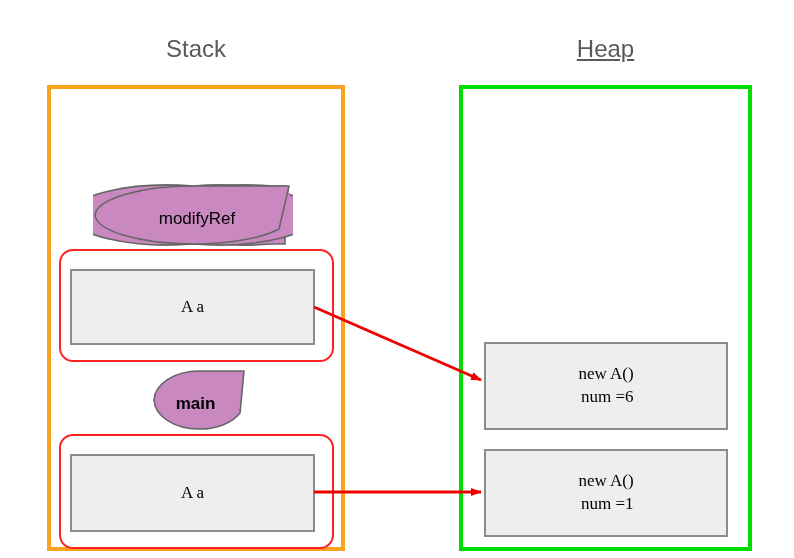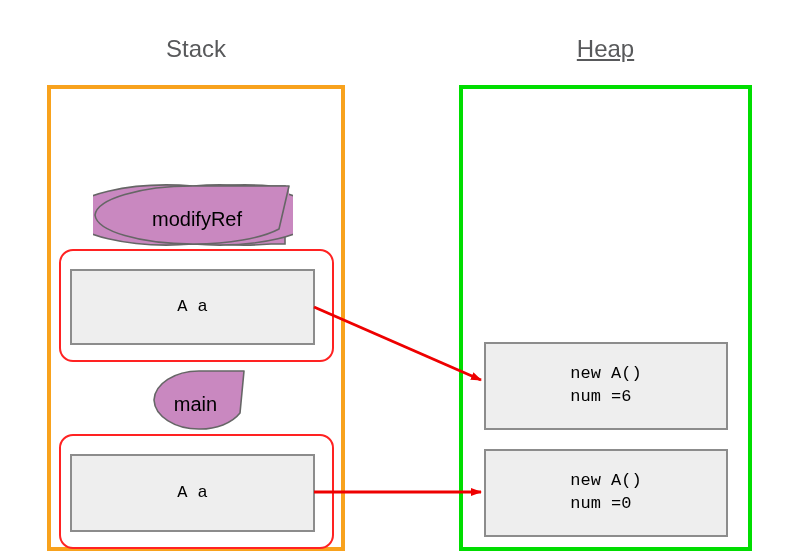--- a/index.html
+++ b/index.html
@@ -64,25 +64,25 @@
 
   
   .gbox {
     position: absolute;
     box-sizing: border-box;
     background: #eeeeee;
     border: 2px solid #8c8c8c;
     display: flex;
     align-items: center;
     justify-content: center;
-    text-align: left;
+    text-align: right;
     color: #000000;
     font-size: 17px;
     line-height: 1.35;
-    font-family: Liberation Mono, monospace;
+    font-family: Liberation Serif, serif;
   }
   #var-box-modifyref { left: 70px;  top: 253px; width: 245px; height: 76px; }
   #var-box-main      { left: 70px;  top: 438px; width: 245px; height: 78px; }
   #heap-obj-1        { left: 484px; top: 326px; width: 244px; height: 88px; }
   #heap-obj-2        { left: 484px; top: 433px; width: 244px; height: 88px; }
   .gbox .lines { display: block; }
   .gbox .lines span { display: block; }
 
   
   .method-shape {
@@ -90,27 +90,27 @@
     display: flex;
     align-items: center;
     justify-content: center;
   }
   #method-modifyref { left: 93px;  top: 168px; width: 200px; height: 62px; }
   #method-main      { left: 152px; top: 353px; width: 95px;  height: 62px; }
   .method-shape svg { position: absolute; left: 0; top: 0; }
   .method-label {
     position: relative;
     z-index: 2;
-    font-size: 20px;
+    font-size: 17px;
     color: #000000;
     font-family: "Liberation Sans", sans-serif;
     white-space: nowrap;
   }
   #method-modifyref .method-label { transform: translate(4px, 4px); }
-  #method-main .method-label { transform: translate(-4px, 4px); }
+  #method-main .method-label { transform: translate(-4px, 4px); font-weight: bold; }
 
   
   #arrows {
     position: absolute;
     left: 0; top: 0;
     width: 794px; height: 558px;
     pointer-events: none;
   }
 </style>
 </head>
@@ -158,21 +158,21 @@
   <div class="gbox" id="heap-obj-1">
     <span class="lines">
       <span>new A()</span>
       <span>num =6</span>
     </span>
   </div>
 
   <div class="gbox" id="heap-obj-2">
     <span class="lines">
       <span>new A()</span>
-      <span>num =0</span>
+      <span>num =1</span>
     </span>
   </div>
 
   <svg id="arrows">
     <defs>
       <marker id="redhead" markerWidth="11" markerHeight="8" refX="10" refY="4" orient="auto" markerUnits="userSpaceOnUse">
         <path d="M 0 0 L 11 4 L 0 8 Z" fill="#ee0000"></path>
       </marker>
     </defs>
     <line x1="314" y1="291" x2="481" y2="364" stroke="#ee0000" stroke-width="3" marker-end="url(#redhead)"></line>

